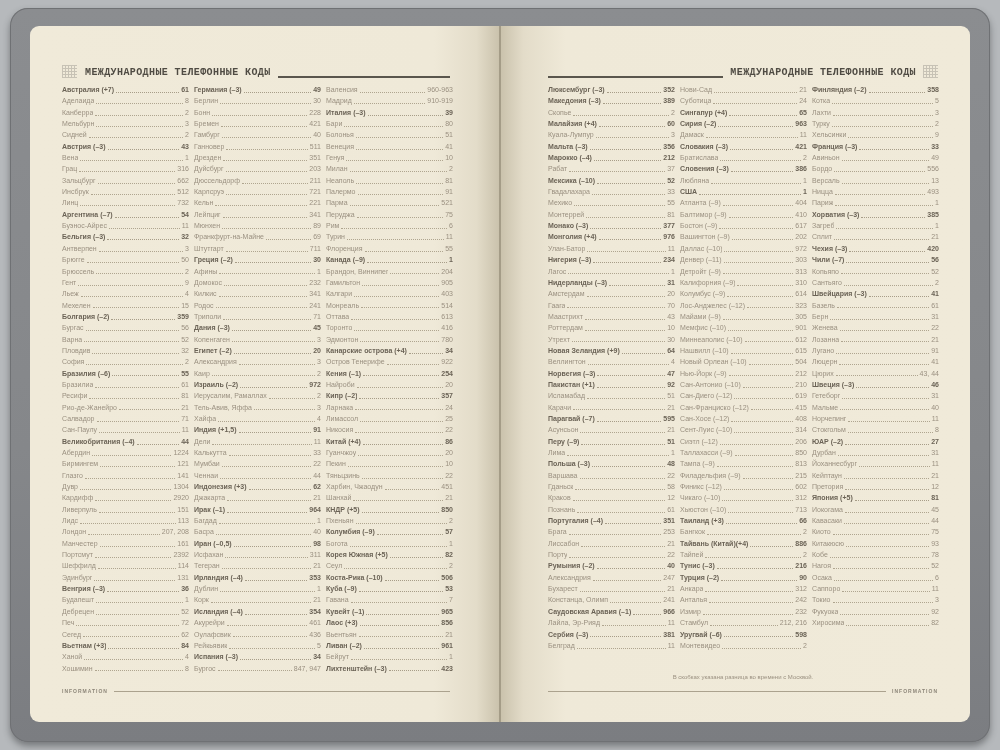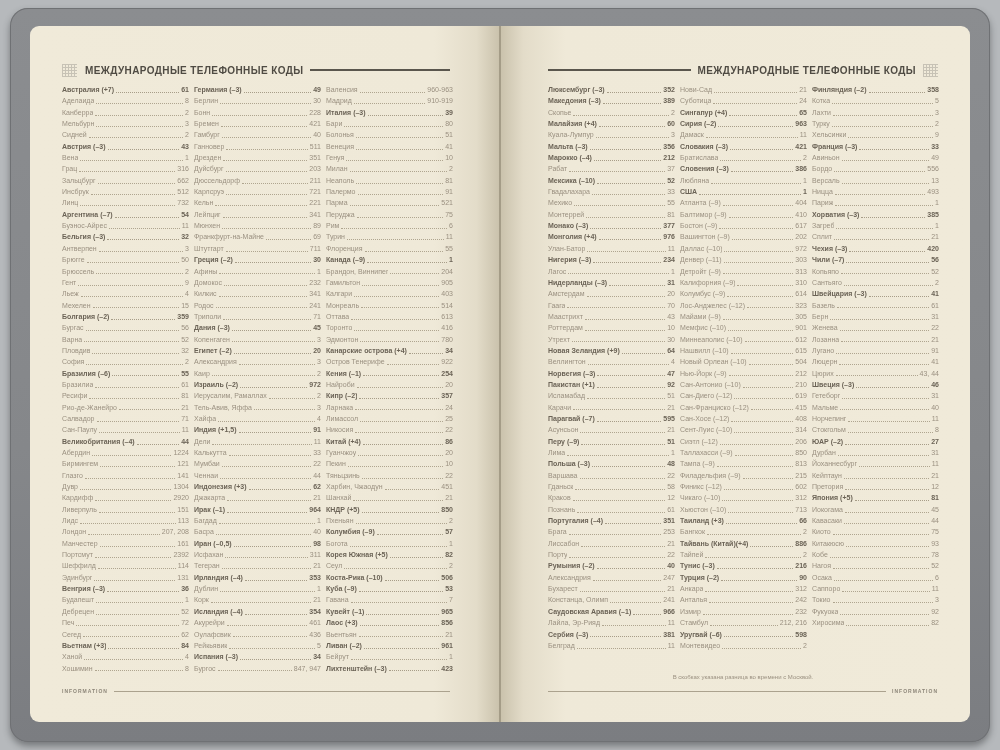--- a/index.html
+++ b/index.html
@@ -11,21 +11,21 @@
   .paper { position:absolute; left:30px; top:26px; width:940px; height:696px; border-radius:9px; overflow:hidden; }
   .page { position:absolute; top:0; width:470px; height:696px; }
   .page-left  { left:0;   background:linear-gradient(to right,#f0ead9 0%,#efe9d8 86%,#e3dcc9 95%,#c9c1ab 100%); }
   .page-right { left:470px; background:linear-gradient(to left,#f0ead9 0%,#efe9d8 86%,#e3dcc9 95%,#c9c1ab 100%); }
   .spine { position:absolute; left:469px; top:0; width:2px; height:696px; background:#857d6a; opacity:.55; }
 
   .content { position:absolute; top:36px; }
   .page-left  .content { left:32px; width:388px; }
   .page-right .content { left:48px; width:390px; }
 
-  .hdr { display:flex; align-items:center; height:16px; }
+  .hdr { display:flex; align-items:flex-end; height:16px;font-family:Liberation Mono, monospace; }
   .hatch { width:15px; height:13px; flex:0 0 auto;
            background-image:repeating-linear-gradient(0deg,#c7c2b5 0 1px,transparent 1px 3px),
                             repeating-linear-gradient(90deg,#c7c2b5 0 1px,transparent 1px 3px); }
   .hdr-title { font-size:10px; font-weight:bold; color:#4f4b43; letter-spacing:.4px; white-space:nowrap; padding:0 7px; }
   .page-left .hdr-title { padding-left:8px; }
   .hdr-rule { flex:1; height:2px; background:#5a564d; }
 
   .cols { position:absolute; top:22px; left:0; right:0; display:flex; gap:5px; }
   .col { width:127px; flex:0 0 auto; }
   .row { display:flex; align-items:baseline; height:11.35px; font-size:7px; line-height:11px; color:#9a9080; }

